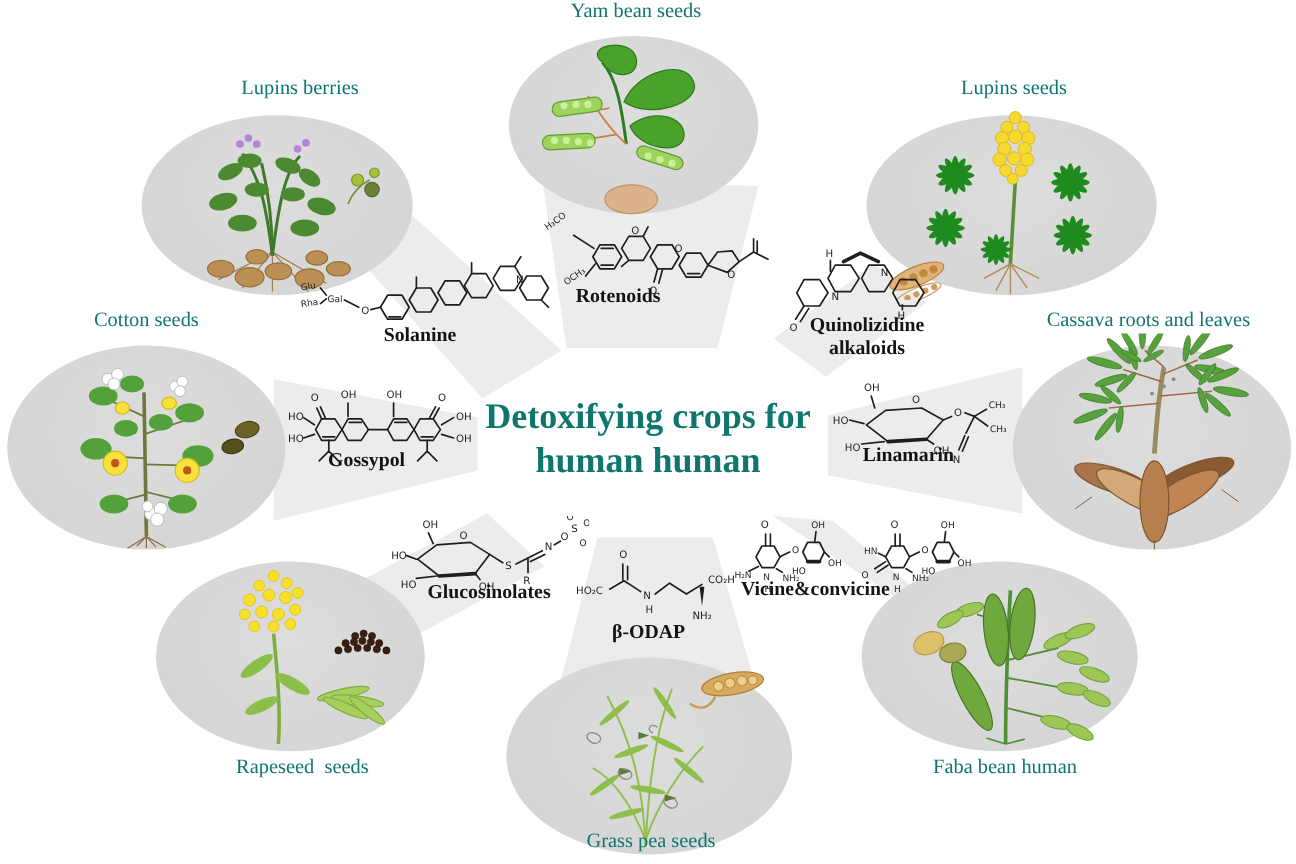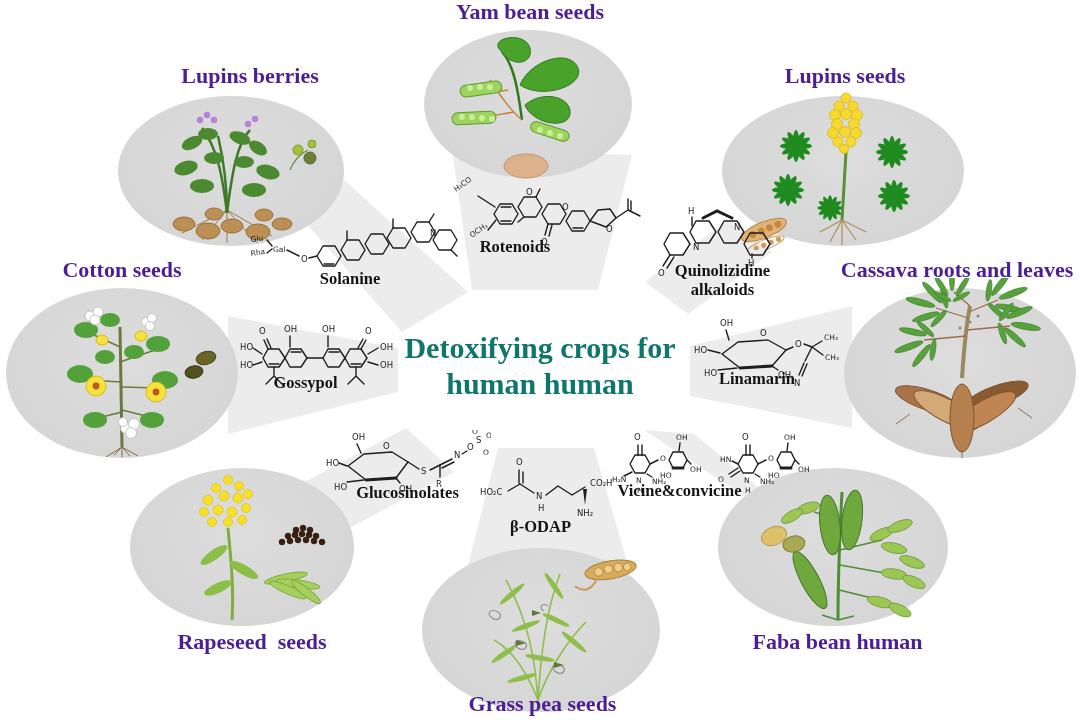--- a/index.html
+++ b/index.html
@@ -1,20 +1,20 @@
 <!DOCTYPE html>
 <html><head>
 <meta charset="utf-8">
 <style>
   html,body{margin:0;padding:0;background:#fff;}
   #canvas{position:relative;width:1080px;height:720px;background:#ffffff;overflow:hidden;
           font-family:"Liberation Serif","DejaVu Serif",serif;color:#111;}
   .abs{position:absolute;}
-  .crop-label{position:absolute;text-align:center;font-weight:bold;font-size:22px;line-height:1.1;
-              white-space:pre;color:#4c1d95;}
+  .crop-label{position:absolute;text-align:center;font-weight:normal;font-size:17px;line-height:1.1;
+              white-space:pre;color:#0f766e;}
   .compound-label{position:absolute;text-align:center;font-weight:bold;font-size:16.5px;line-height:1.15;color:#141414;}
   .ellipse{position:absolute;border-radius:50%;background:radial-gradient(ellipse at 50% 42%,#dddddd 0%,#d6d6d6 70%,#cfcfcf 100%);}
   #title{position:absolute;left:380px;top:330px;width:320px;text-align:center;
          font-weight:bold;font-size:30px;line-height:1.2;color:#0f766e;}
   svg{display:block;}
   .bond{stroke:#1e1e1e;stroke-width:1.4;fill:none;stroke-linecap:round;stroke-linejoin:round;}
   .bondbold{stroke:#1e1e1e;stroke-width:3;fill:none;stroke-linecap:round;}
   .atom{font-family:"DejaVu Sans",sans-serif;font-size:8.5px;fill:#1e1e1e;}
   .atom-sm{font-family:"DejaVu Sans",sans-serif;font-size:7.5px;fill:#1e1e1e;}
 </style>

